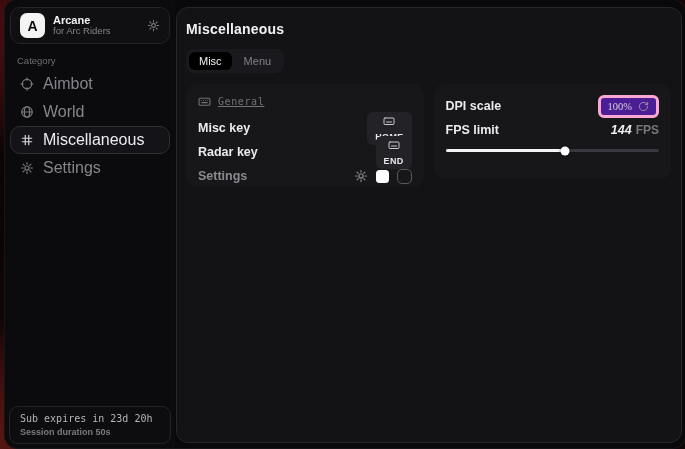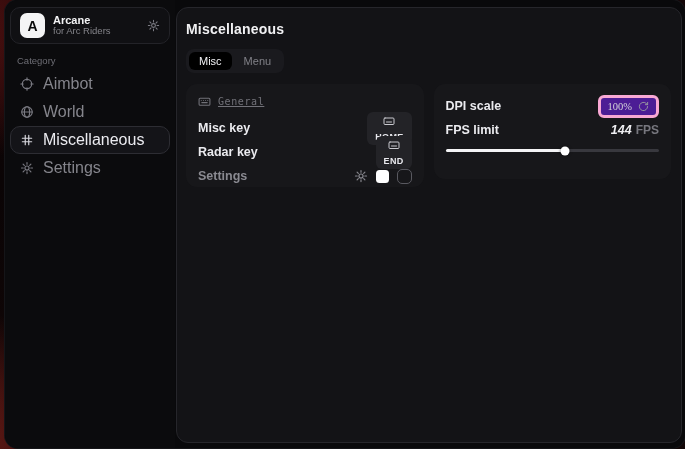--- a/index.html
+++ b/index.html
@@ -175,20 +175,24 @@
           <span class="icon">
             <svg width="14" height="14" viewBox="0 0 24 24" fill="none" stroke="currentColor" stroke-width="2" stroke-linecap="round">
               <circle cx="12" cy="12" r="3.5"></circle>
               <path d="M12 2.5v3M12 18.5v3M2.5 12h3M18.5 12h3M5.3 5.3l2.1 2.1M16.6 16.6l2.1 2.1M18.7 5.3l-2.1 2.1M7.4 16.6l-2.1 2.1"></path>
             </svg>
           </span>
           <span class="nav-label">Settings</span>
         </div>
       </nav>
 
+      <div class="footer-card">
+        <div class="footer-expiry">Sub expires in 23d 20h</div>
+        <div class="footer-session">Session duration 50s</div>
+      </div>
     </aside>
 
     <section class="main">
       <h1 class="page-title">Miscellaneous</h1>
 
       <div class="tabs">
         <button class="tab active">Misc</button>
         <button class="tab">Menu</button>
       </div>
 

